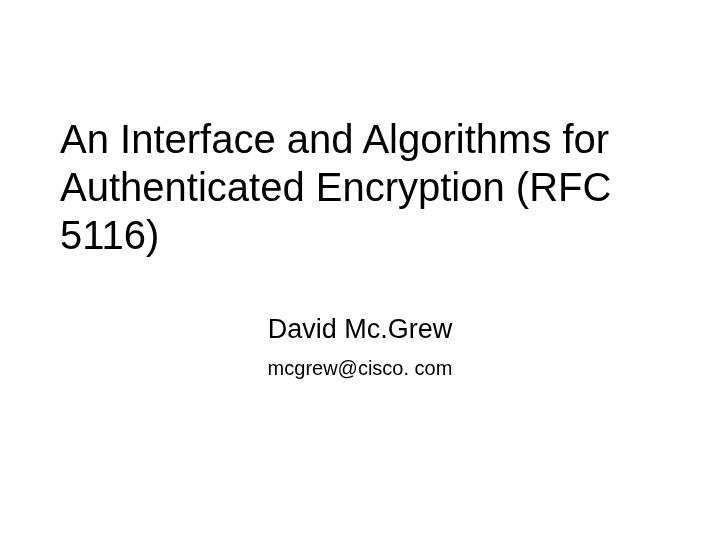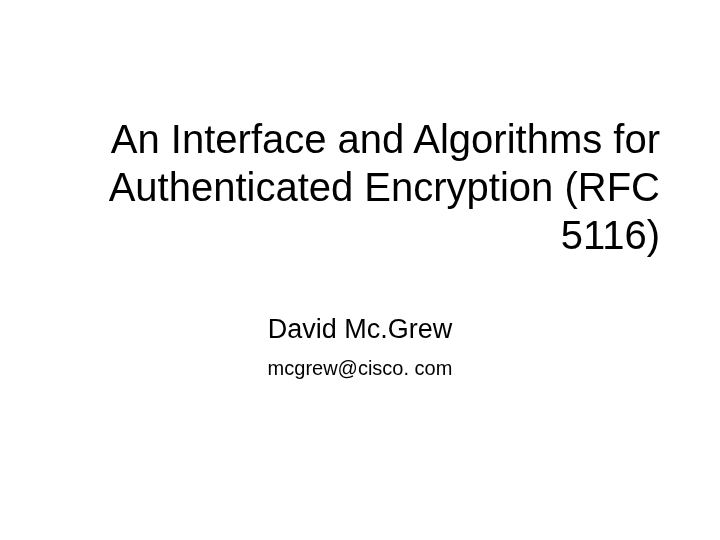--- a/index.html
+++ b/index.html
@@ -15,21 +15,21 @@
       color: #000000;
       display: flex;
       flex-direction: column;
       align-items: center;
       justify-content: flex-start;
       padding-top: 115px;
     }
     .title {
       font-size: 40px;
       font-weight: 400;
-      text-align: right;
+      text-align: left;
       line-height: 1.2;
       max-width: 600px;
       margin-bottom: 55px;
     }
     .author {
       font-size: 27px;
       font-weight: 400;
       margin-bottom: 12px;
     }
     .email {

